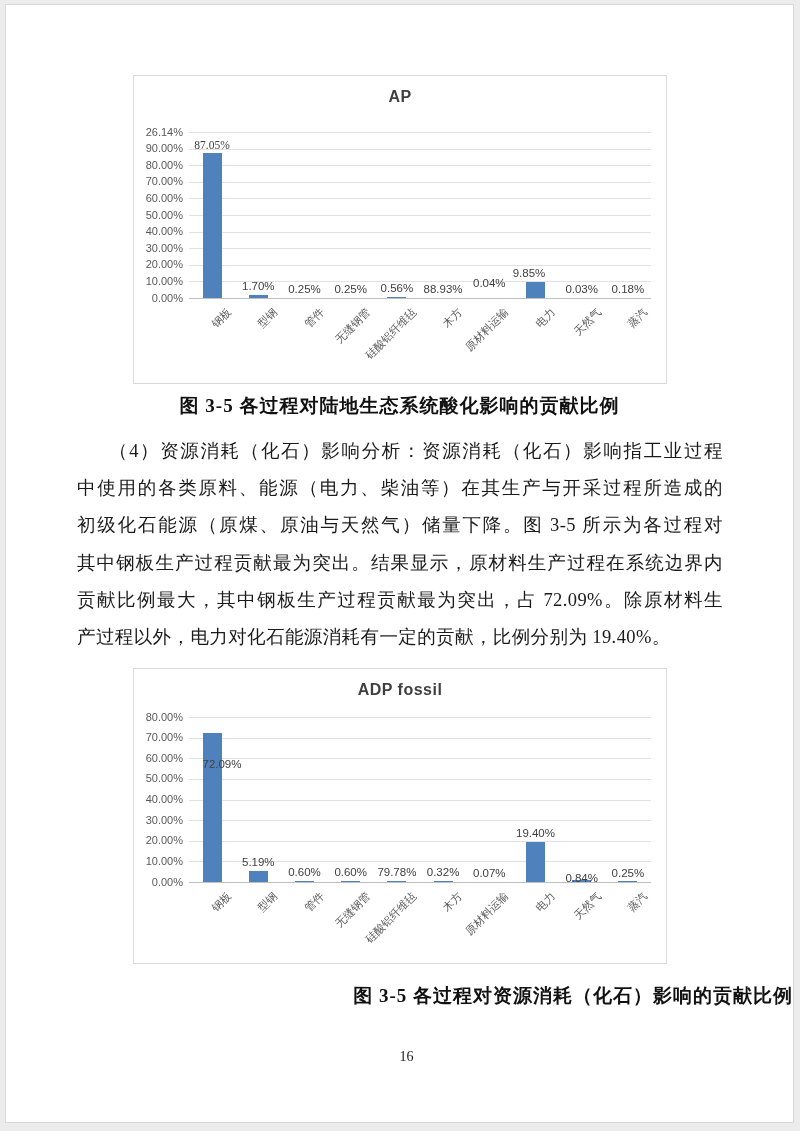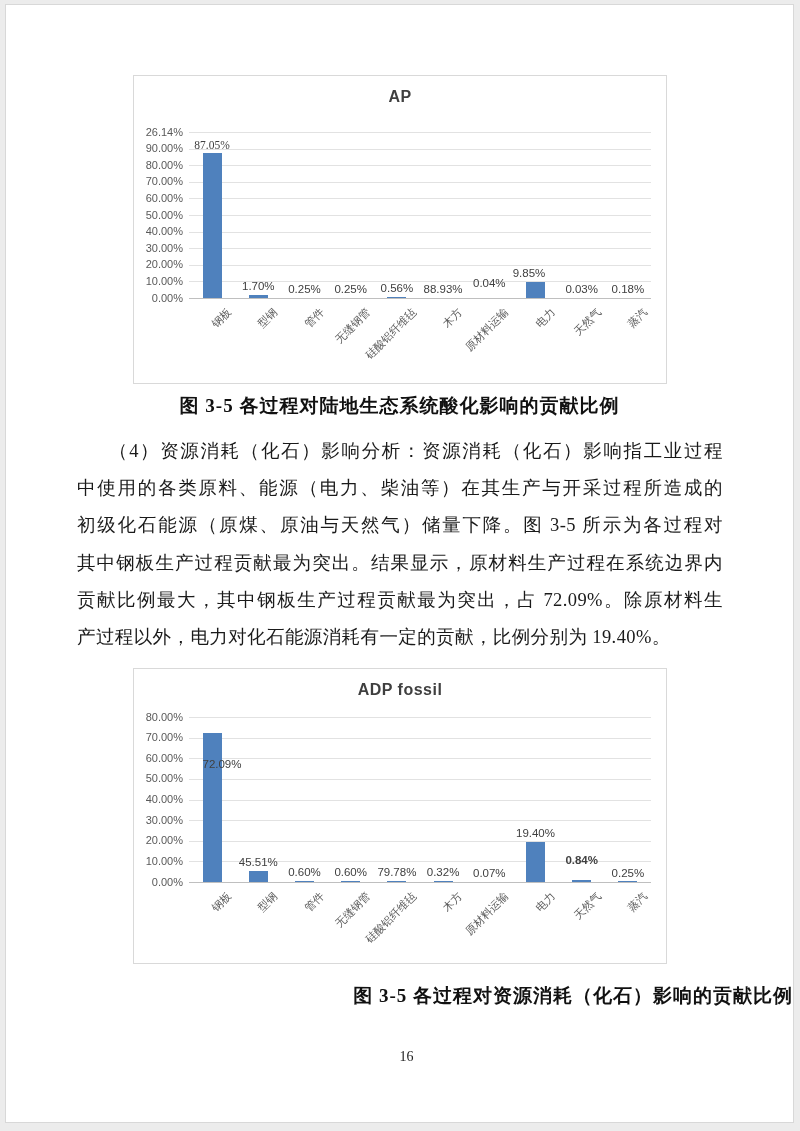--- a/index.html
+++ b/index.html
@@ -163,21 +163,21 @@
         <div class="gridline" style="left: 55px; top: 68.6px; width: 462px;"></div>
         <div class="y-tick" style="left: -11px; top: 62.1px;">70.00%</div>
         <div class="gridline" style="left: 55px; top: 48px; width: 462px;"></div>
         <div class="y-tick" style="left: -11px; top: 41.5px;">80.00%</div>
         <div class="bar" style="left: 68.6px; top: 64px; width: 19px; height: 149px; background: rgb(79, 129, 189);"></div>
         <div class="bar-label" style="left: 43px; top: 48.3px; margin-top: 40px;">72.09%</div>
         <div class="cat-label" style="left: 90.1px; top: 220px;">
           <span>钢板</span>
         </div>
         <div class="bar" style="left: 114.8px; top: 202px; width: 19px; height: 11px; background: rgb(79, 129, 189);"></div>
-        <div class="bar-label" style="left: 79.3px; top: 186.3px;">45.51%</div>
+        <div class="bar-label" style="left: 79.3px; top: 186.3px;">5.19%</div>
         <div class="cat-label" style="left: 136.3px; top: 220px;">
           <span>型钢</span>
         </div>
         <div class="bar" style="left: 161px; top: 212px; width: 19px; height: 1px; background: rgb(79, 129, 189);"></div>
         <div class="bar-label" style="left: 125.5px; top: 195.8px;">0.60%</div>
         <div class="cat-label" style="left: 182.5px; top: 220px;">
           <span>管件</span>
         </div>
         <div class="bar" style="left: 207.2px; top: 212px; width: 19px; height: 1px; background: rgb(79, 129, 189);"></div>
         <div class="bar-label" style="left: 171.7px; top: 195.8px;">0.60%</div>
@@ -197,21 +197,21 @@
         <div class="bar-label" style="left: 310.3px; top: 196.9px;">0.07%</div>
         <div class="cat-label" style="left: 367.3px; top: 220px;">
           <span>原材料运输</span>
         </div>
         <div class="bar" style="left: 392px; top: 173px; width: 19px; height: 40px; background: rgb(79, 129, 189);"></div>
         <div class="bar-label" style="left: 356.5px; top: 157px;">19.40%</div>
         <div class="cat-label" style="left: 413.5px; top: 220px;">
           <span>电力</span>
         </div>
         <div class="bar" style="left: 438.2px; top: 211px; width: 19px; height: 2px; background: rgb(79, 129, 189);"></div>
-        <div class="bar-label" style="left: 402.7px; top: 184px; font-weight: bold;">0.84%</div>
+        <div class="bar-label" style="left: 402.7px; top: 202px;">0.84%</div>
         <div class="cat-label" style="left: 459.7px; top: 220px;">
           <span>天然气</span>
         </div>
         <div class="bar" style="left: 484.4px; top: 212px; width: 19px; height: 1px; background: rgb(79, 129, 189);"></div>
         <div class="bar-label" style="left: 448.9px; top: 196.5px;">0.25%</div>
         <div class="cat-label" style="left: 505.9px; top: 220px;">
           <span>蒸汽</span>
         </div>
       </div>
   </div>

